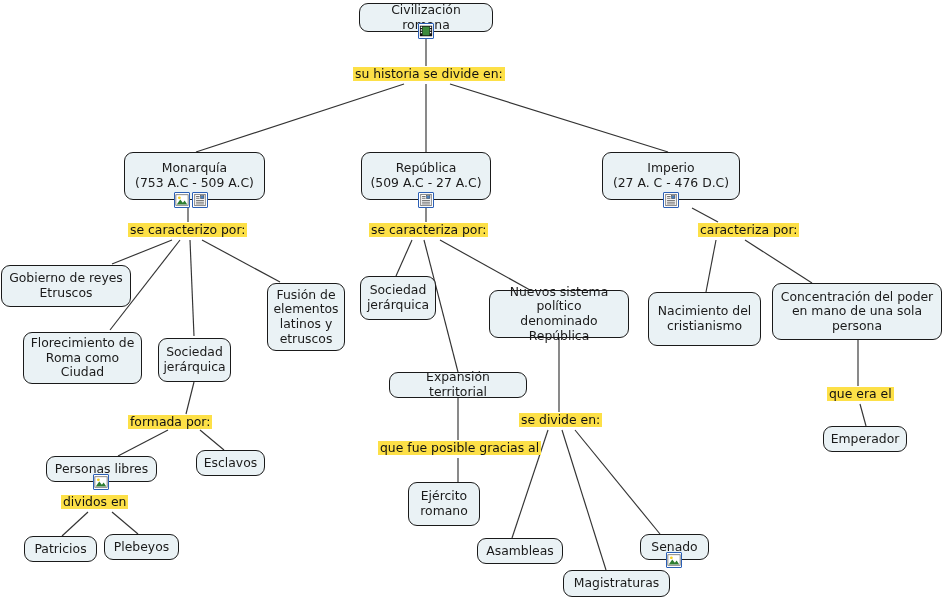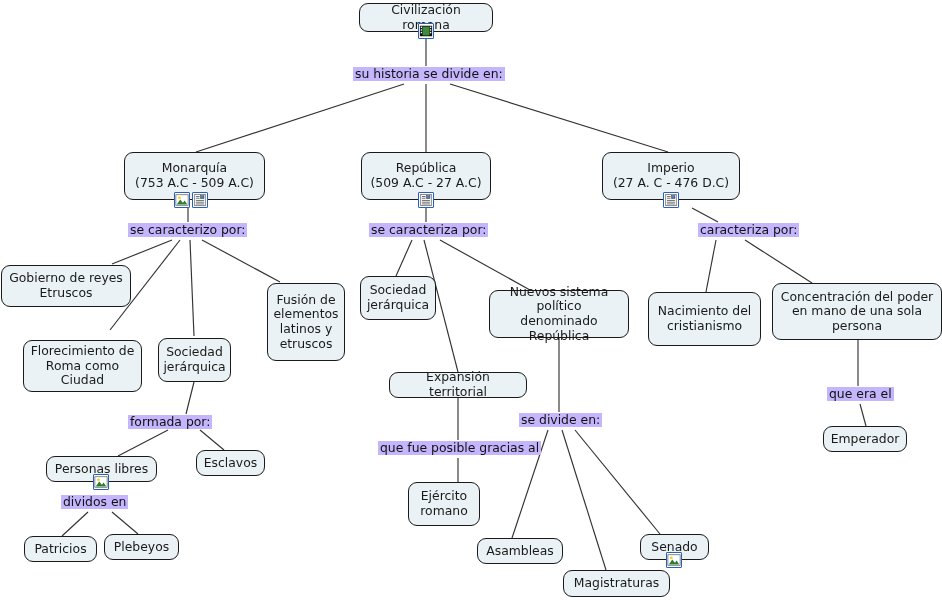--- a/index.html
+++ b/index.html
@@ -39,21 +39,21 @@
     padding: 2px 6px;
     white-space: pre-line;
     z-index: 3;
   }
   .conn-label {
     position: absolute;
     color: #111111;
     font-size: 12.4px;
     line-height: 14px;
     white-space: nowrap;
-    background: #c4b5fd;
+    background: #fde047;
     padding: 0 2px;
     z-index: 4;
   }
   .icon-tray {
     position: absolute;
     display: flex;
     gap: 2px;
     z-index: 6;
   }
   .ico {
@@ -208,32 +208,32 @@
           </g>
         </svg>
     </span>
   </div>
 
   <div class="node" style="left:1px; top:265px; width:130px; height:42px;">
     <span>Gobierno de reyes
 Etruscos</span>
   </div>
 
-  <div class="node" style="left:23px; top:332px; width:119px; height:52px;margin-top:8px;">
+  <div class="node" style="left:23px; top:332px; width:119px; height:52px;">
     <span>Florecimiento de
 Roma como
 Ciudad</span>
   </div>
 
   <div class="node" style="left:158px; top:338px; width:73px; height:44px;">
     <span>Sociedad
 jerárquica</span>
   </div>
 
-  <div class="node" style="left:267px; top:283px; width:78px; height:78px;">
+  <div class="node" style="left:267px; top:283px; width:78px; height:68px;">
     <span>Fusión de
 elementos
 latinos y
 etruscos</span>
   </div>
 
   <div class="node" style="left:46px; top:456px; width:111px; height:26px;">
     <span>Personas libres</span>
   </div>
   <div class="icon-tray" style="left:93px; top:474px;">

